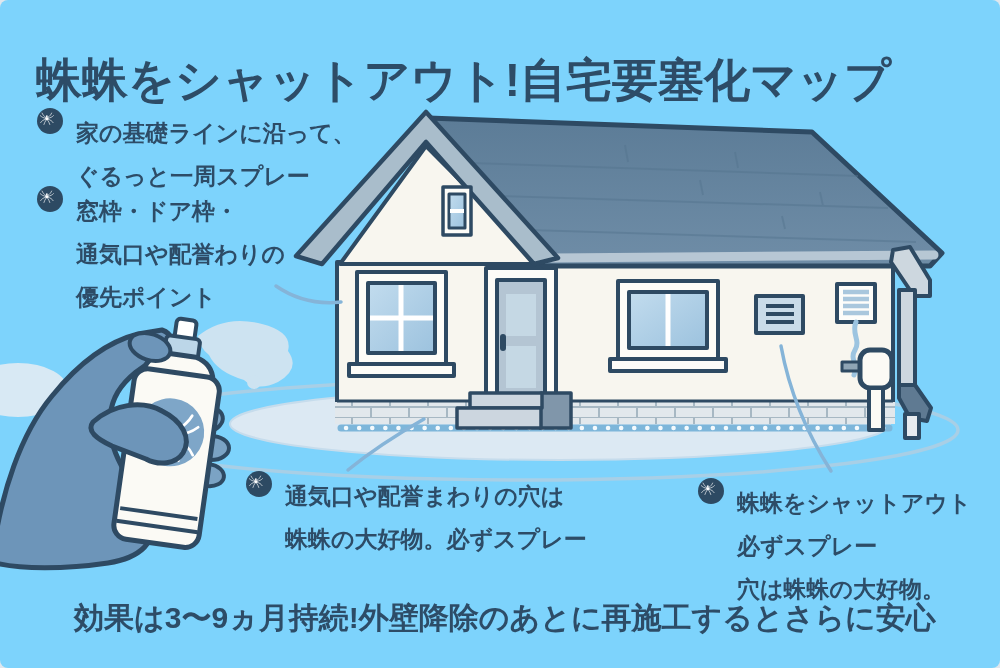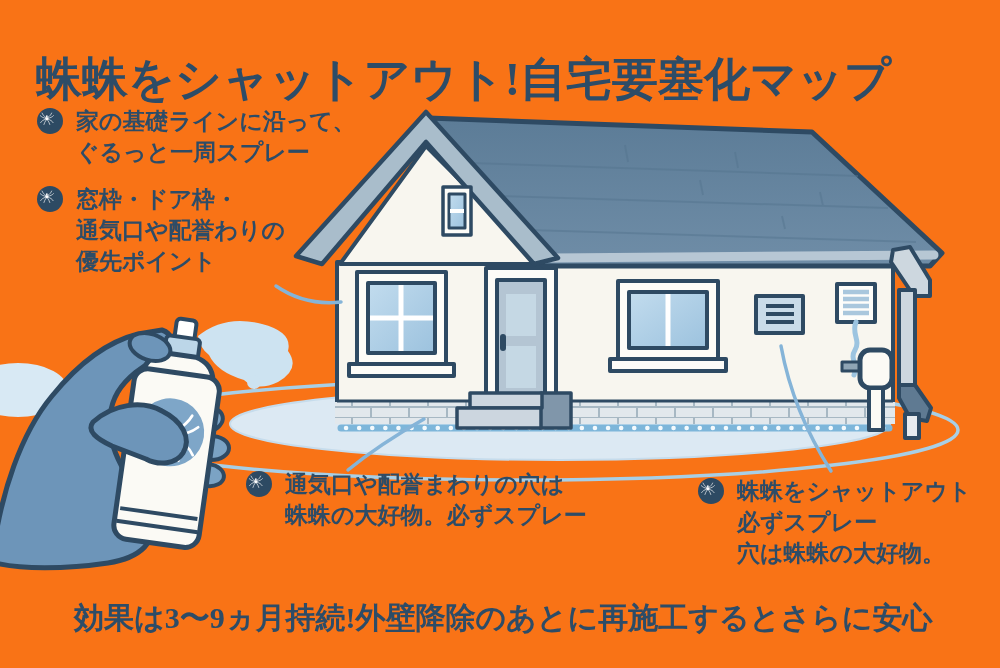--- a/index.html
+++ b/index.html
@@ -1,32 +1,33 @@
 <!DOCTYPE html>
 <html><head>
 <meta charset="utf-8">
 <style>
   html,body{margin:0;padding:0;background:#dfe7ee;}
   .stage{
     position:relative;width:1000px;height:668px;overflow:hidden;
-    background:#f97316;
-    font-family:Liberation Serif, serif;
+    background:#7dd3fc;
+    font-family:Liberation Sans, sans-serif;
     color:#2d4c67;
+    border-radius:8px;
   }
   .illustration{position:absolute;left:0;top:0;width:1000px;height:668px;}
   .title{
     position:absolute;left:36px;top:24px;width:940px;
     font-size:46px;font-weight:900;letter-spacing:0px;line-height:1.1;
     color:#2d4c67;white-space:nowrap;
   }
   .anno{position:absolute;font-weight:800;font-size:23px;line-height:31px;}
   .anno .bullet{
     position:absolute;left:-40px;top:1px;width:28px;height:28px;
   }
-  .anno span{display:block;white-space:nowrap;}
+  .anno span{display:block;white-space:nowrap;margin-top:12px;}
   .footer{
     position:absolute;left:74px;top:598px;width:900px;
     font-size:30px;font-weight:800;white-space:nowrap;color:#2d4c67;
   }
   .txt{position:relative;}
 </style>
 </head>
 <body>
 
 <div class="stage">

